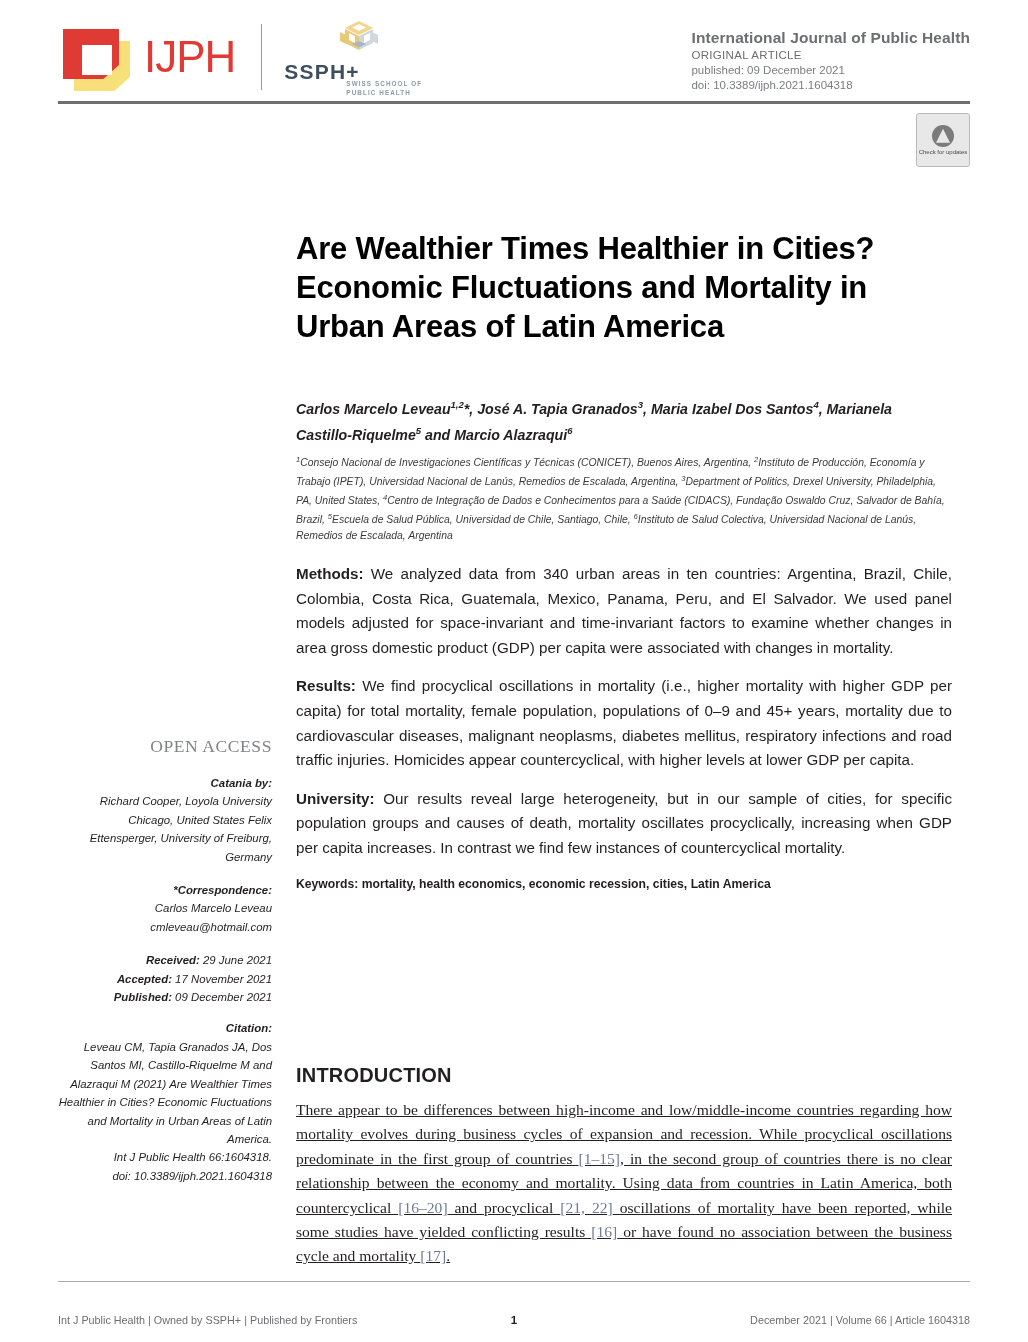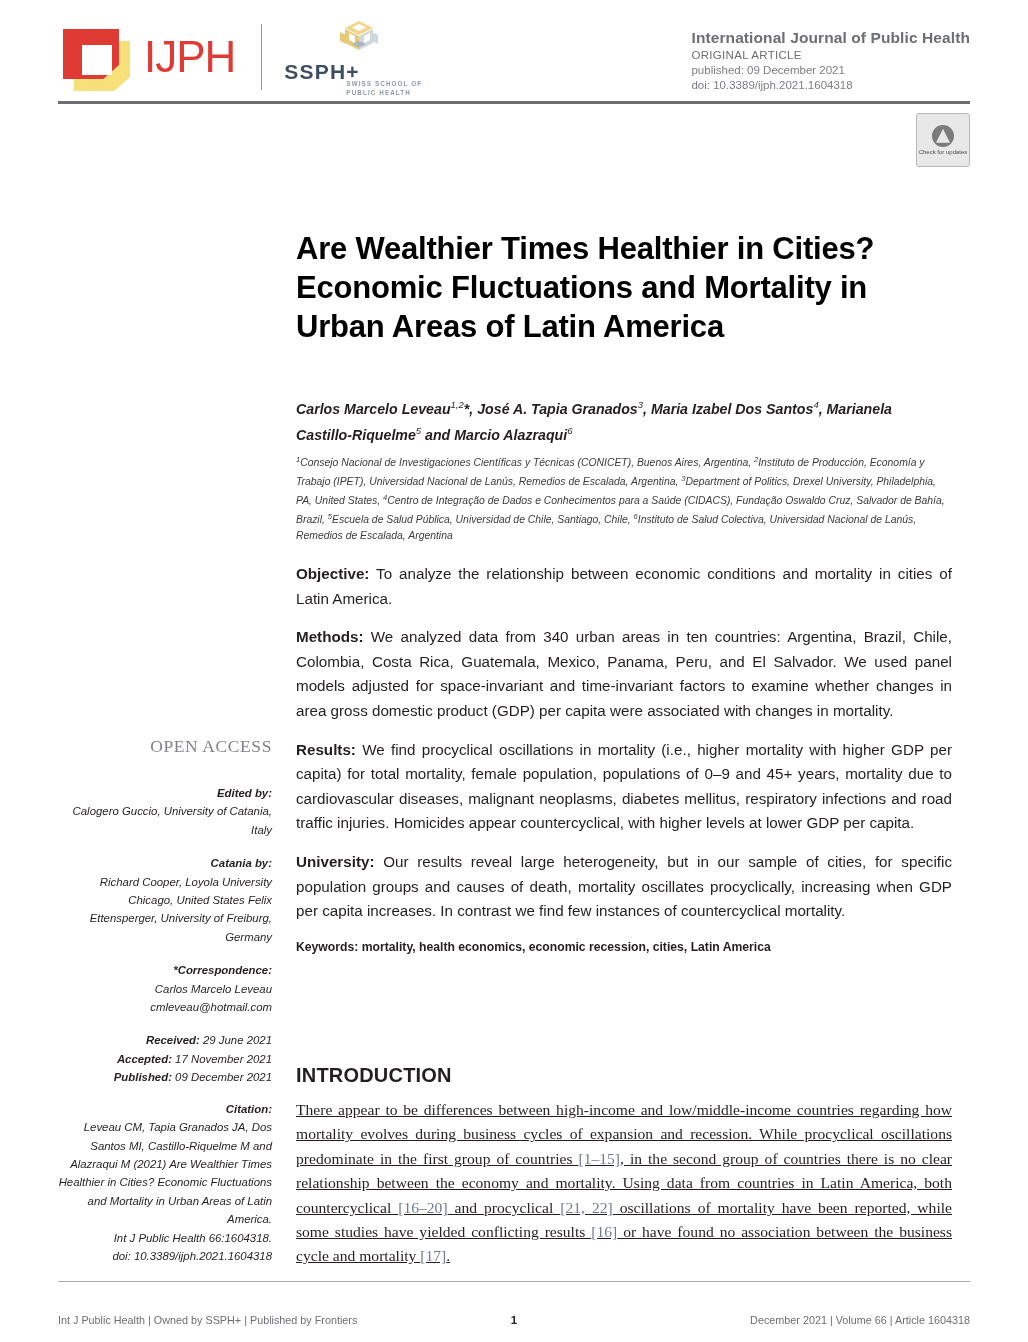--- a/index.html
+++ b/index.html
@@ -207,21 +207,21 @@
     position: absolute;
     left: 296px;
     top: 394px;
     width: 640px;
     font-size: 14.2px;
     font-style: italic;
     font-weight: 700;
     line-height: 22px;
     color: #231f20;
   }
-  .authors sup { font-size: 9.5px; font-weight: 400; }
+  .authors sup { font-size: 9.5px; font-weight: 700; }
 
   .affiliations {
     position: absolute;
     left: 296px;
     top: 452px;
     width: 652px;
     font-size: 10.4px;
     font-style: italic;
     line-height: 15.4px;
     color: #3b3b3b;
@@ -283,21 +283,21 @@
     top: 735px;
     width: 214px;
     text-align: right;
   }
   .open-access {
     font-family: "Liberation Serif", serif;
     font-size: 17.5px;
     color: #808285;
     letter-spacing: .6px;
     line-height: 22px;
-    margin-bottom: 27px;
+    margin-bottom: 17px;
   }
   .sb-block {
     font-size: 11.4px;
     font-style: italic;
     line-height: 18.4px;
     color: #231f20;
     margin-bottom: 15px;
   }
   .sb-block b { font-weight: 700; }
   .sb-tight { margin-bottom: 13px; }
@@ -384,41 +384,34 @@
     <div class="cm-text">Check for updates</div>
   </div>
 
   <h1 class="title">Are Wealthier Times Healthier in Cities? Economic Fluctuations and Mortality in Urban Areas of Latin America</h1>
 
   <div class="authors">Carlos Marcelo Leveau<sup>1,2</sup>*, José A. Tapia Granados<sup>3</sup>, Maria Izabel Dos Santos<sup>4</sup>, Marianela Castillo-Riquelme<sup>5</sup> and Marcio Alazraqui<sup>6</sup></div>
   <div class="affiliations"><sup>1</sup>Consejo Nacional de Investigaciones Científicas y Técnicas (CONICET), Buenos Aires, Argentina, <sup>2</sup>Instituto de Producción, Economía y Trabajo (IPET), Universidad Nacional de Lanús, Remedios de Escalada, Argentina, <sup>3</sup>Department of Politics, Drexel University, Philadelphia, PA, United States, <sup>4</sup>Centro de Integração de Dados e Conhecimentos para a Saúde (CIDACS), Fundação Oswaldo Cruz, Salvador de Bahía, Brazil, <sup>5</sup>Escuela de Salud Pública, Universidad de Chile, Santiago, Chile, <sup>6</sup>Instituto de Salud Colectiva, Universidad Nacional de Lanús, Remedios de Escalada, Argentina</div>
 
   <div class="abstract">
     <p class="abs-p">
-      <b>Objective:</b><span> To analyze the relationship between economic conditions and mortality in cities of Latin America.</span>
-    </p>
-    <p class="abs-p">
       <b>Methods:</b><span> We analyzed data from 340 urban areas in ten countries: Argentina, Brazil, Chile, Colombia, Costa Rica, Guatemala, Mexico, Panama, Peru, and El Salvador. We used panel models adjusted for space-invariant and time-invariant factors to examine whether changes in area gross domestic product (GDP) per capita were associated with changes in mortality.</span>
     </p>
     <p class="abs-p">
       <b>Results:</b><span> We find procyclical oscillations in mortality (i.e., higher mortality with higher GDP per capita) for total mortality, female population, populations of 0–9 and 45+ years, mortality due to cardiovascular diseases, malignant neoplasms, diabetes mellitus, respiratory infections and road traffic injuries. Homicides appear countercyclical, with higher levels at lower GDP per capita.</span>
     </p>
     <p class="abs-p">
       <b>University:</b><span> Our results reveal large heterogeneity, but in our sample of cities, for specific population groups and causes of death, mortality oscillates procyclically, increasing when GDP per capita increases. In contrast we find few instances of countercyclical mortality.</span>
     </p>
     <div class="keywords">Keywords: mortality, health economics, economic recession, cities, Latin America</div>
   </div>
 
   <div class="sidebar">
     <div class="open-access">OPEN ACCESS</div>
 
-    <div class="sb-block">
-      <b>Edited by:</b><br>
-      <span>Calogero Guccio, University of Catania, Italy</span>
-    </div>
 
     <div class="sb-block">
       <b>Catania by:</b><br>
       <span>Richard Cooper, Loyola University Chicago, United States Felix Ettensperger, University of Freiburg, Germany</span>
     </div>
 
     <div class="sb-block">
       <b>*Correspondence:</b><br>
       <span>Carlos Marcelo Leveau</span><br>
       <span>cmleveau@hotmail.com</span>

